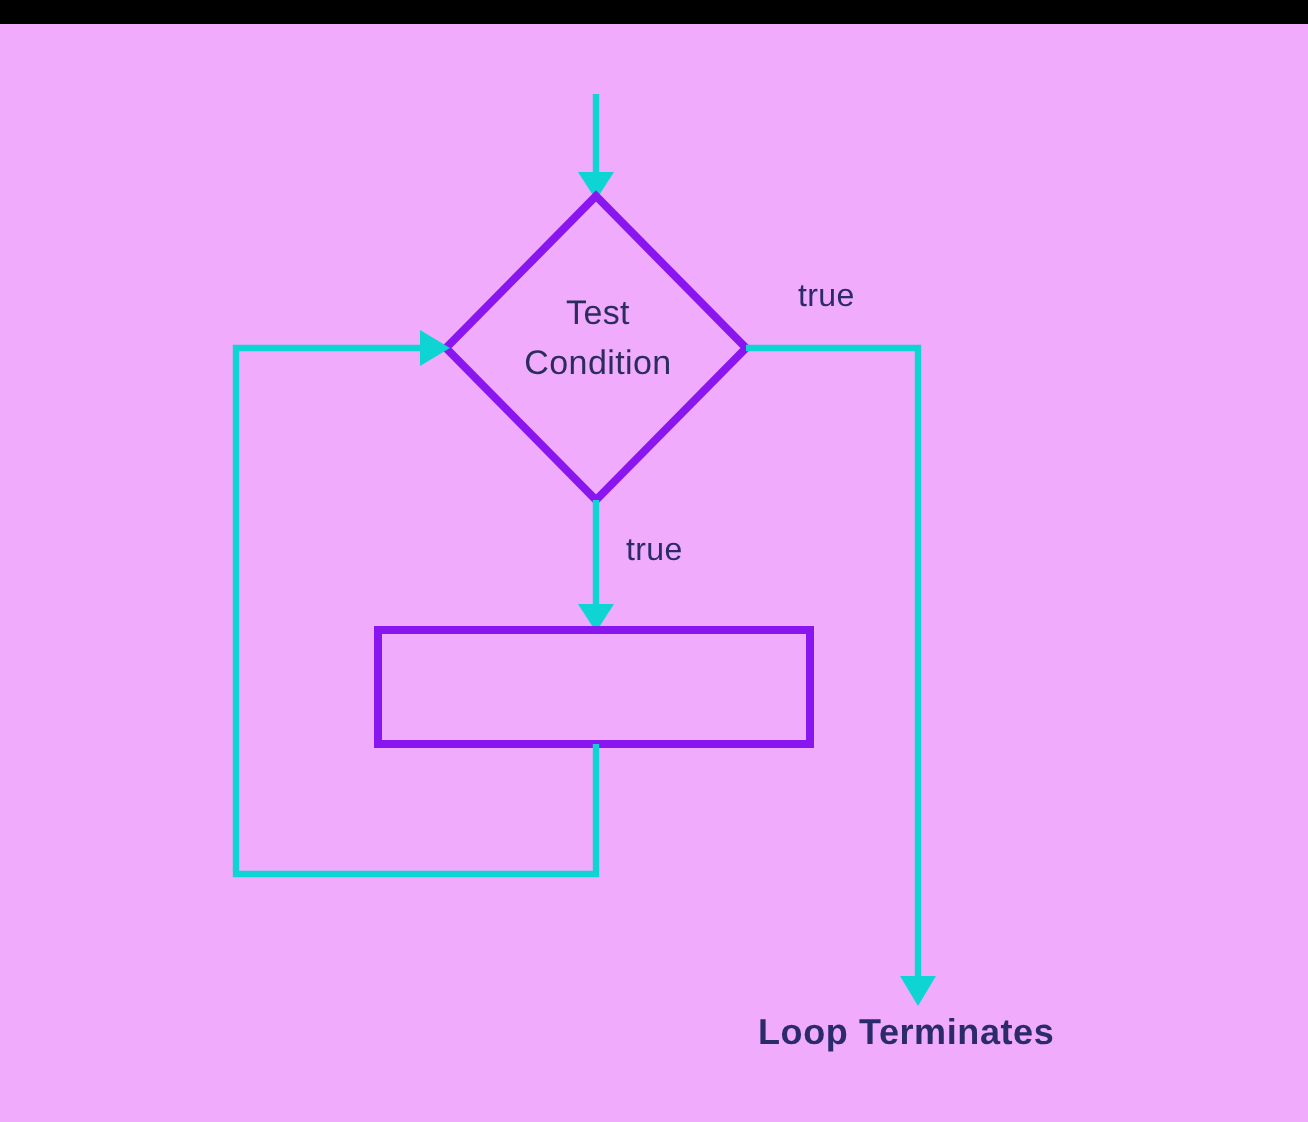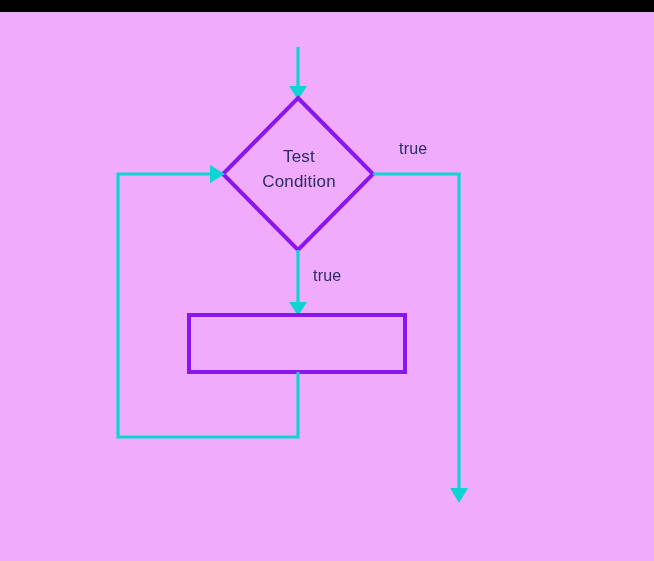--- a/index.html
+++ b/index.html
@@ -107,14 +107,15 @@
   </svg>
 
   <div class="node-label" id="label-test-condition">Test
 Condition</div>
 
 
   <div class="edge-label" id="label-true">true</div>
 
   <div class="edge-label" id="label-false">true</div>
 
+  <div id="label-loop-terminates">Loop Terminates</div>
 
 </div>
 
 </body></html>

